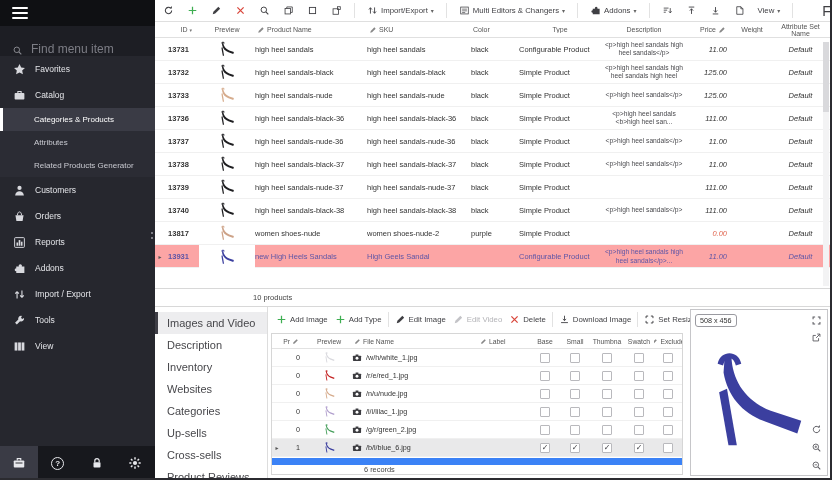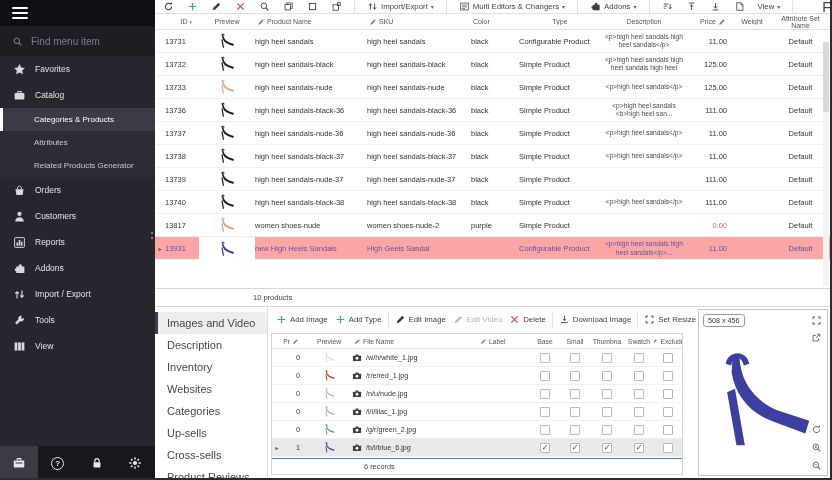--- a/index.html
+++ b/index.html
@@ -6,64 +6,64 @@
   html,body { background:#555; }
   body { font-family:"Liberation Sans", sans-serif; }
   .app { position:relative; width:832px; height:480px; background:#fff; overflow:hidden;
          border-right:2px solid #2b2b30; border-bottom:2px solid #2b2b30; font-size:8px; color:#333; }
 
   
   .sidebar { position:absolute; left:0; top:0; width:155px; height:480px; background:#26272e; color:#e4e5e9; }
   .sb-top { height:26px; background:#0f1013; display:flex; align-items:center; padding-left:12px; }
   .hamb { width:16px; display:flex; flex-direction:column; gap:3px; cursor:pointer; }
   .hamb i { display:block; height:2px; background:#fff; border-radius:1px; }
-  .sb-search { height:30px; display:flex; align-items:center; gap:8px; padding:0 12px; background:#1d1e24; color:#7c7d85; font-size:10px; }
+  .sb-search { height:30px; display:flex; align-items:flex-end; gap:8px; padding:0 12px; background:#1d1e24; color:#7c7d85; font-size:12px; }
   .sb-search svg { width:11px; height:11px; color:#8a8b92; }
   .sb-menu { font-size:8.5px; }
   .sb-item { height:26px; display:flex; align-items:center; gap:9px; padding-left:13px; cursor:pointer; }
   .sb-item svg, .sb-item .qm { width:13px; height:13px; color:#d8d9de; flex:0 0 13px; }
   .sb-group { background:#2b2c34; }
   .sb-sub { height:23px; display:flex; align-items:center; padding-left:34px; font-size:8px; color:#c9cad1; cursor:pointer; position:relative; }
   .sb-sub.sel { background:#3a3b45; color:#fff; }
   .sb-sub.sel::before { content:""; position:absolute; left:0; top:0; bottom:0; width:3px; background:#fff; }
   .sb-bottom { position:absolute; left:0; bottom:0; width:155px; height:34px; background:#17181d; display:flex; align-items:center; }
   .sb-bslot { width:38px; height:34px; display:flex; align-items:center; justify-content:center; cursor:pointer; color:#e7e8ec; }
   .sb-bslot.on { background:#3a3b45; }
   .sb-bslot svg { width:14px; height:14px; }
   .sb-brest { flex:1; display:flex; justify-content:space-evenly; }
   .qm { width:13px; height:13px; border:1.3px solid #e7e8ec; border-radius:50%; color:#e7e8ec; font-size:8px; font-weight:bold; display:flex; align-items:center; justify-content:center; }
   .splitdots { position:absolute; left:151px; top:232px; width:4px; display:flex; flex-direction:column; gap:3px; z-index:5; cursor:col-resize; }
   .splitdots i { width:2px; height:2px; background:#9a9aa2; border-radius:50%; }
 
   
   .main { position:absolute; left:155px; top:0; right:0; bottom:0; background:#fff; }
-  .toolbar { height:14px; border-bottom:1px solid #dfdfdf; display:flex; align-items:center; padding:0 5px; gap:7px; color:#4b4b4f; white-space:nowrap; }
+  .toolbar { height:22px; border-bottom:1px solid #dfdfdf; display:flex; align-items:center; padding:0 5px; gap:7px; color:#4b4b4f; white-space:nowrap; }
   .tb { height:18px; display:flex; align-items:center; gap:3px; padding:0 3px; cursor:pointer; font-size:7.8px; color:#3f3f43; }
   .tb svg { width:11px; height:11px; }
   .tb .car { font-size:6px; color:#666; }
   .tb.dis { color:#b4b4b8; }
   .tb.dis svg { color:#c3c3c7; }
   .sep { width:1px; height:15px; background:#e2e2e2; margin:0 2px; flex:0 0 1px; }
   .green { color:#3fae52; } .red { color:#d9453a; }
   .flabel { font-size:14px; color:#3f3f43; margin:0 3px 0 4px;padding-left:16px; }
   .fsel { width:168px; height:16px; border:1px solid #9b9ba1; border-radius:2px; display:flex; align-items:center; justify-content:space-between; padding:0 4px; font-size:7.4px; cursor:pointer; background:#fff; }
 
   
   .grid-head, .g-row { display:grid; grid-template-columns:10px 34px 56px 112px 104px 48px 82px 86px 46px 38px 1fr; align-items:center; }
   .grid-head { height:16px; border-bottom:1px solid #e0e0e0; font-size:7px; color:#555; }
   .grid-head > div { display:flex; align-items:center; gap:2px; overflow:hidden; }
   .grid-head svg { width:8px; height:8px; color:#888; flex:0 0 8px; }
   .ar { justify-content:flex-end; padding-right:7px; } .ac { justify-content:center; text-align:center; } .al { padding-left:2px; }
   .g-body { position:relative; }
   .g-row { height:23px; border-bottom:1px solid #f0f0f0; font-size:7.5px; cursor:pointer; }
-  .g-row .cid { text-align:left; padding-right:7px; }
+  .g-row .cid { text-align:center; padding-right:7px;font-weight:bold; }
   .g-row .cprev { display:flex; justify-content:center; }
   .g-row .cdesc { font-size:6.7px; color:#4a4a4e; text-align:center; line-height:1.25; max-height:17px; overflow:hidden; padding:0 3px; }
-  .g-row .cprice { text-align:right; padding-right:6px; }
-  .g-row .cw { text-align:center; }
+  .g-row .cprice { text-align:right; padding-right:6px;font-style:italic; }
+  .g-row .cw { text-align:center;font-style:italic; }
   .g-row .exp { font-size:6px; color:#555; text-align:center; }
   .g-row.sel { background:#fca5a5; color:#5d55a6; }
   .g-row.sel .cdesc { color:#5d55a6; }
   .g-row.sel .cprev { background:#fff; height:23px; align-items:center; }
   .pzero { color:#e0654f; }
   .shoe { width:18px; height:18px; }
   .g-status { position:absolute; left:0; right:0; top:288px; height:18px; border-top:1px solid #d8d8d8; display:flex; align-items:center; font-size:7.5px; color:#444; padding-left:98px; background:#fff; }
   .g-scroll { position:absolute; right:1px; top:42px; width:6px; height:244px; background:#f3f3f4; }
   .g-scroll i { display:block; width:6px; height:70px; background:#d9d9dc; }
 
@@ -83,24 +83,24 @@
   .bg-row { height:18px; border-bottom:1px solid #f0f0f0; font-size:7.2px; cursor:pointer; }
   .bg-row.sel { background:#e9e9ea; }
   .bg-row .pr { text-align:right; padding-right:6px; }
   .bg-row .pv { display:flex; justify-content:center; }
   .bg-row .fn { display:flex; align-items:center; gap:4px; overflow:hidden; }
   .bg-row .fn svg { width:10px; height:9px; color:#3c3c40; flex:0 0 10px; }
   .bg-row .exp { font-size:6px; color:#555; text-align:center; }
   .bshoe { width:13px; height:13px; }
   .cbwrap { display:flex; justify-content:center; }
   .cb { width:10px; height:10px; border:1px solid #b9b9bd; border-radius:1px; background:#fff; display:flex; align-items:center; justify-content:center; font-size:8px; color:#3d3d42; }
-  .bg-status { position:absolute; left:0; right:0; bottom:0; height:16px; border-top:1px solid #3b82f6; display:flex; align-items:center; padding-left:92px; font-size:7.4px; color:#444; }
+  .bg-status { position:absolute; left:0; right:0; bottom:0; height:16px; border-top:7px solid #3b82f6; display:flex; align-items:center; padding-left:92px; font-size:7.4px; color:#444; }
 
   
-  .b-preview { flex:1; position:relative; margin:2px 2px 2px 12px; border:1px solid #c6c6c9; background:#fff; }
+  .b-preview { flex:1; position:relative; margin:2px 2px 2px 4px; border:1px solid #c6c6c9; background:#fff; }
   .badge { position:absolute; left:4px; top:4px; border:1px solid #9a9aa0; border-radius:3px; padding:1px 4px; font-size:7.2px; color:#333; background:#fff; }
   .pv-ic { position:absolute; color:#5a5a60; cursor:pointer; }
   .pv-ic svg { width:11px; height:11px; display:block; }
   .bigshoe { position:absolute; left:6px; top:28px; width:118px; height:126px; }
 
   svg { fill:currentColor; }
 </style>
 </head>
 <body>
 
@@ -149,31 +149,31 @@
           </div>
           <div class="sb-sub">
             <span>Attributes</span>
           </div>
           <div class="sb-sub">
             <span>Related Products Generator</span>
           </div>
         </div>
         <div class="sb-item">
           <svg viewBox="0 0 16 16">
+            <circle cx="8" cy="4.8" r="2.6"></circle>
+            <path d="M2.6 14c.5-3.4 2.7-5 5.4-5s4.9 1.6 5.4 5z"></path>
+          </svg>
+          <span>Customers</span>
+        </div>
+        <div class="sb-item">
+          <svg viewBox="0 0 16 16">
             <path d="M3 6.5h10l-1.2 7H4.2z"></path>
             <path d="M5.5 6.5C5.5 4 6.5 2.4 8 2.4s2.5 1.6 2.5 4.1" fill="none" stroke="currentColor" stroke-width="1.2"></path>
           </svg>
           <span>Orders</span>
-        </div>
-        <div class="sb-item">
-          <svg viewBox="0 0 16 16">
-            <circle cx="8" cy="4.8" r="2.6"></circle>
-            <path d="M2.6 14c.5-3.4 2.7-5 5.4-5s4.9 1.6 5.4 5z"></path>
-          </svg>
-          <span>Customers</span>
         </div>
         <div class="sb-item">
           <svg viewBox="0 0 16 16">
             <rect x="2" y="2" width="12" height="12" rx="1" fill="none" stroke="currentColor" stroke-width="1.2"></rect>
             <rect x="4.3" y="8" width="2" height="4"></rect>
             <rect x="7" y="5" width="2" height="7"></rect>
             <rect x="9.7" y="7" width="2" height="5"></rect>
           </svg>
           <span>Reports</span>
         </div>

